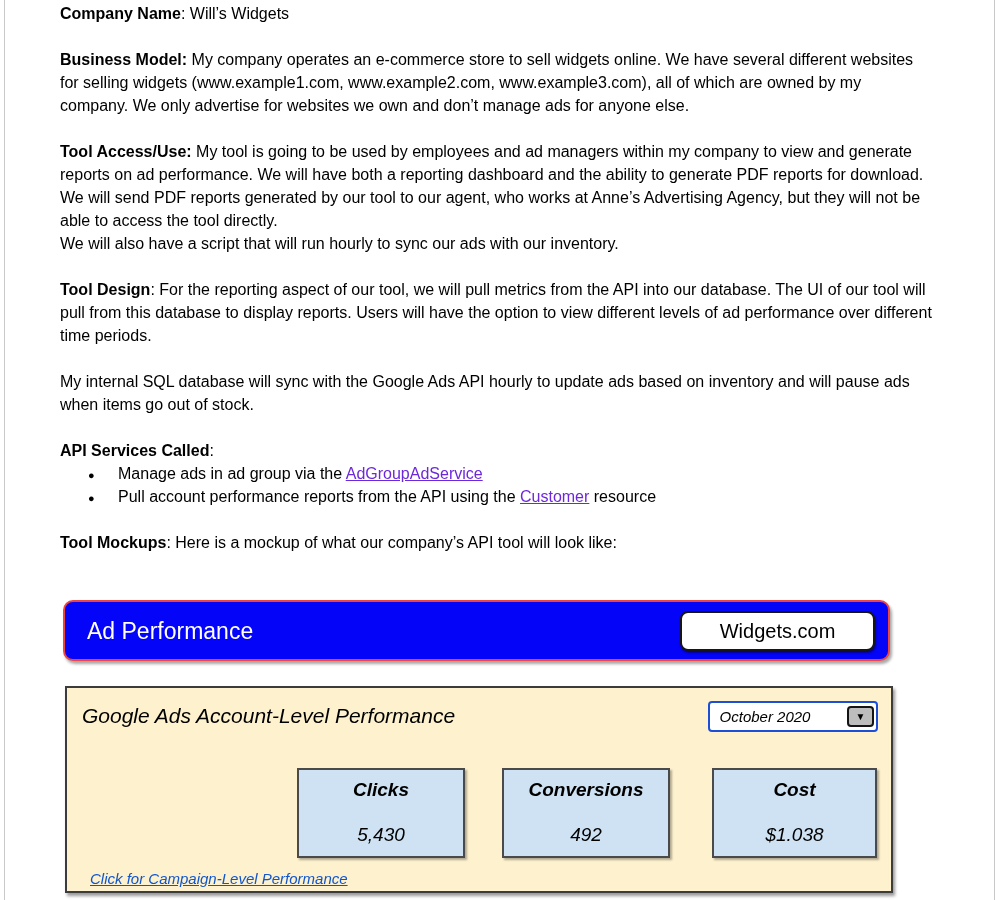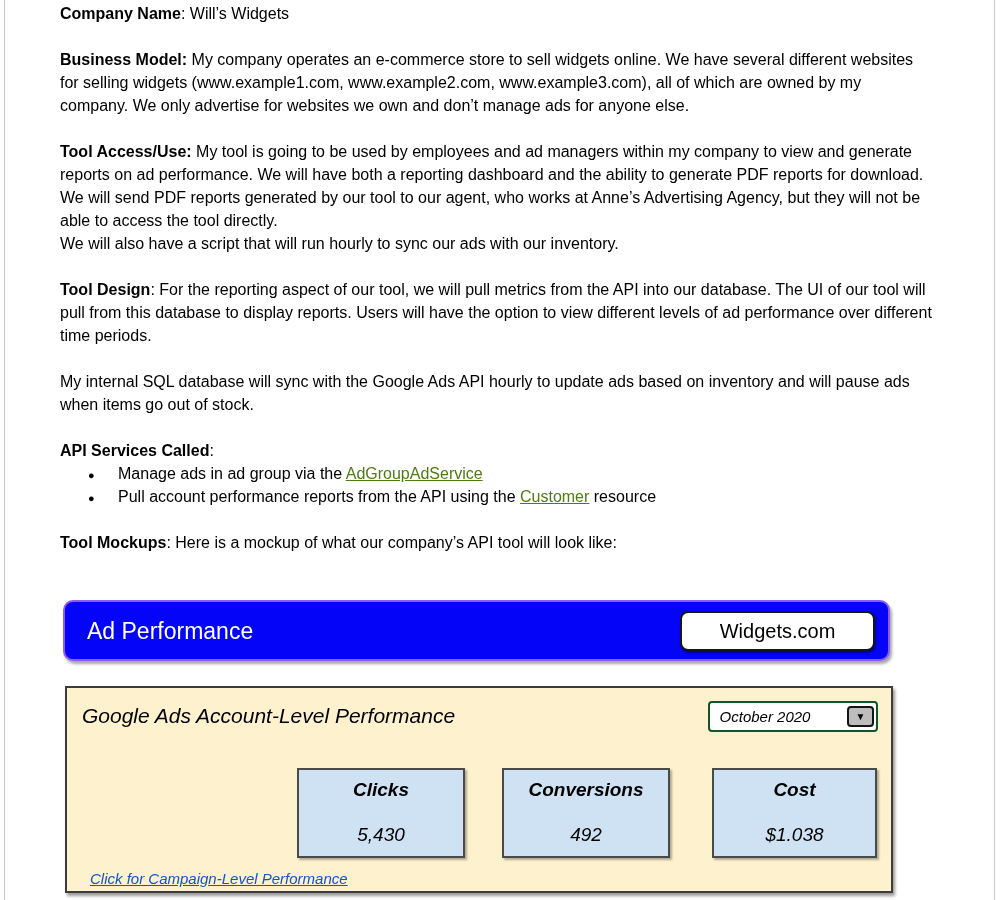--- a/index.html
+++ b/index.html
@@ -12,26 +12,26 @@
   .page-edge.left{left:4px;}
   .page-edge.right{left:994px;}
 
   
   .doc{position:absolute;left:60px;top:2px;width:881px;font-size:16px;line-height:23px;}
   .doc p{margin:0 8px 23px 0;}
   .doc p.tight{margin-bottom:0;}
   .doc ul{margin:0 0 23px 0;padding:0;list-style:none;}
   .doc li{position:relative;padding-left:58px;}
   .doc li::before{content:"\25CF";position:absolute;left:28px;top:2px;font-size:11px;}
-  .doclink{color:#4d7c0f;text-decoration:underline;cursor:pointer;}
+  .doclink{color:#6d28d9;text-decoration:underline;cursor:pointer;}
 
   
   .header-bar{
     position:absolute;left:63px;top:600px;width:823px;height:57px;
-    background:#0404f8;border:2px solid #8b5cf6;border-radius:10px;
+    background:#0404f8;border:2px solid #ef4444;border-radius:10px;
     box-shadow:2px 3px 3px rgba(0,0,0,0.35);
   }
   .header-title{position:absolute;left:22px;top:50%;transform:translateY(-50%);
     color:#fff;font-size:23px;}
   .header-btn{
     position:absolute;right:13px;top:9px;width:191px;height:36px;
     background:#fff;border:2px solid #161616;border-radius:8px;
     display:flex;align-items:center;justify-content:center;
     font-size:20px;color:#000;box-shadow:1px 2px 2px rgba(0,0,0,0.4);cursor:pointer;
   }
@@ -39,21 +39,21 @@
   
   .panel{
     position:absolute;left:65px;top:686px;width:824px;height:203px;
     background:#fdf1ce;border:2px solid #3c3c3c;
     box-shadow:2px 3px 3px rgba(0,0,0,0.4);
     font-style:italic;
   }
   .panel-title{position:absolute;left:15px;top:16px;font-size:21px;}
   .dropdown{
     position:absolute;left:641px;top:13px;width:166px;height:27px;
-    background:#fff;border:2px solid #14532d;border-radius:4px;
+    background:#fff;border:2px solid #1d4ed8;border-radius:4px;
     display:flex;align-items:center;cursor:pointer;gap:27px;
   }
   .dropdown-value{flex:1;text-align:center;font-size:15px;}
   .dropdown-btn{
     width:27px;height:21px;margin-right:2px;background:#bdbdbd;
     border:2px solid #141414;border-radius:4px;
     display:flex;align-items:center;justify-content:center;
     font-size:10px;cursor:pointer;box-sizing:border-box;
   }
   .card{

